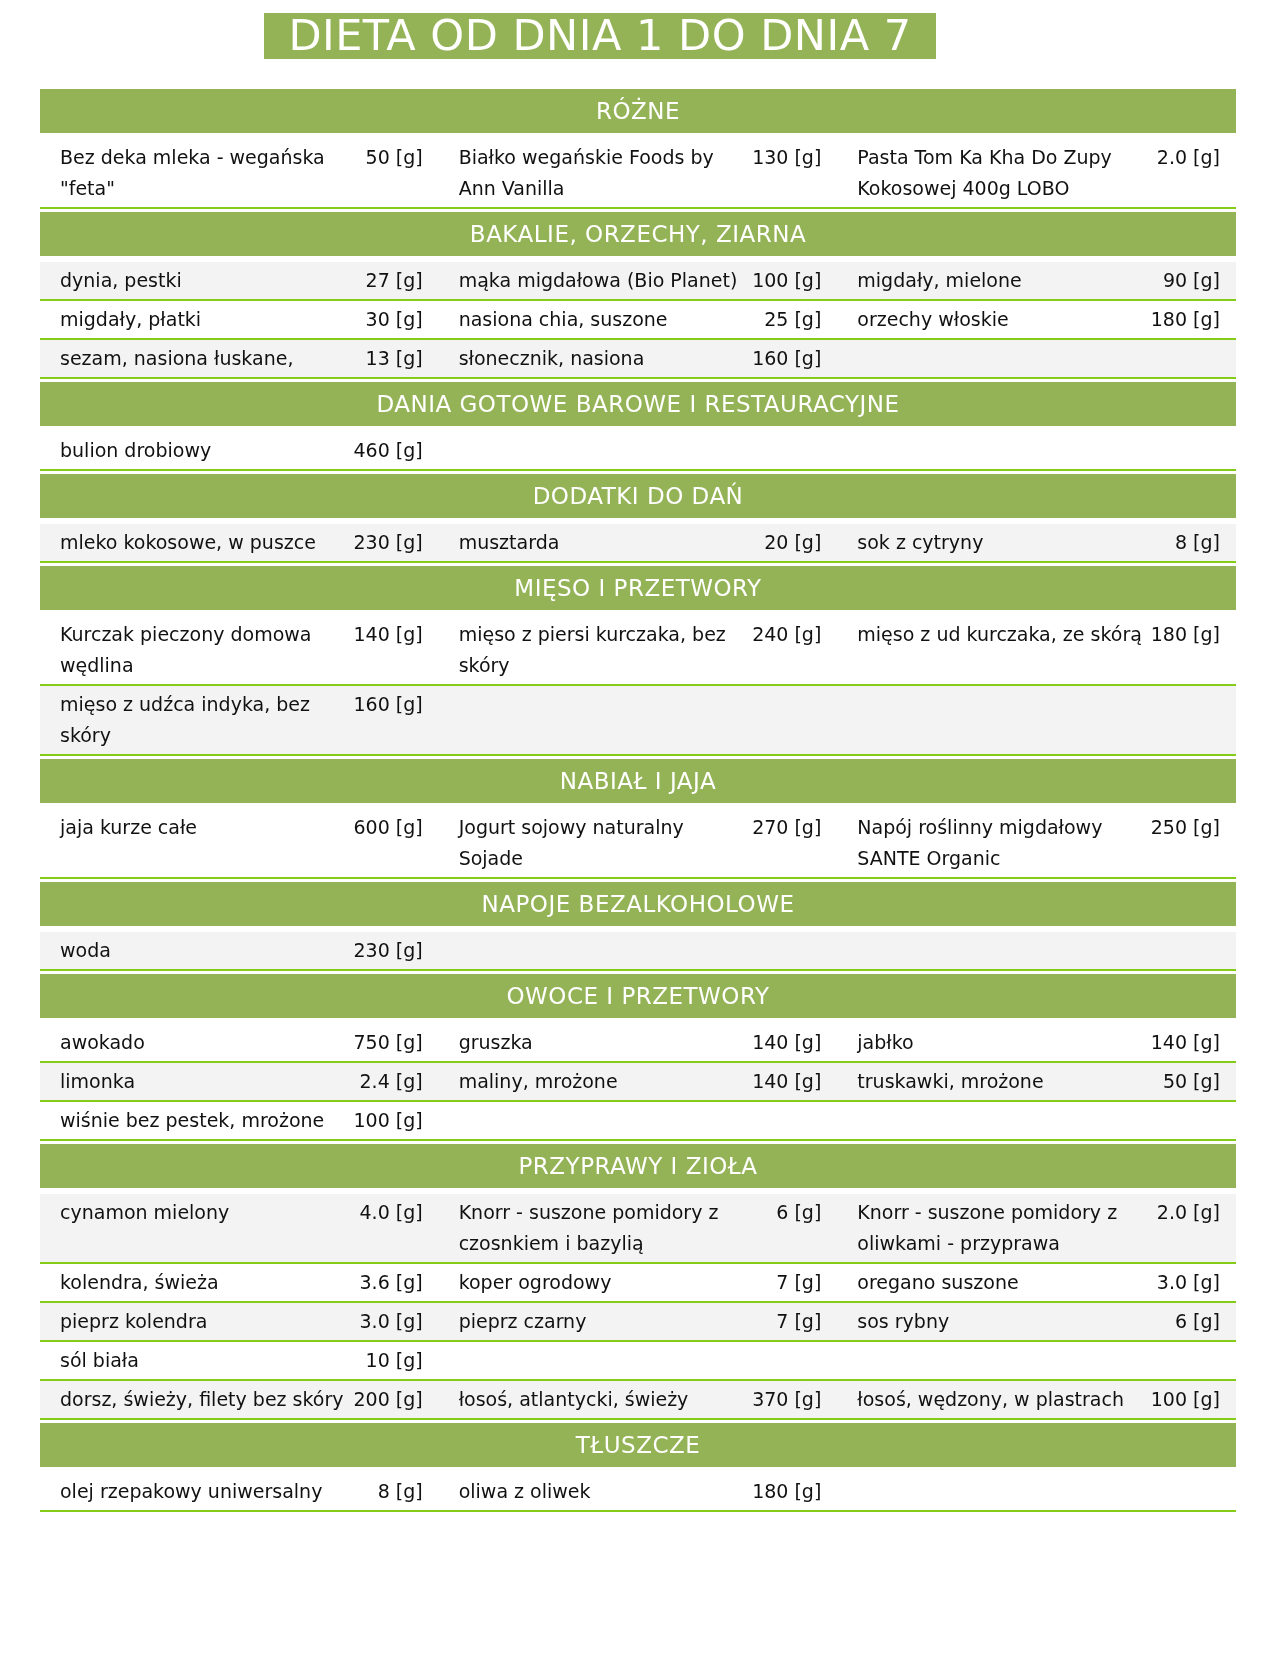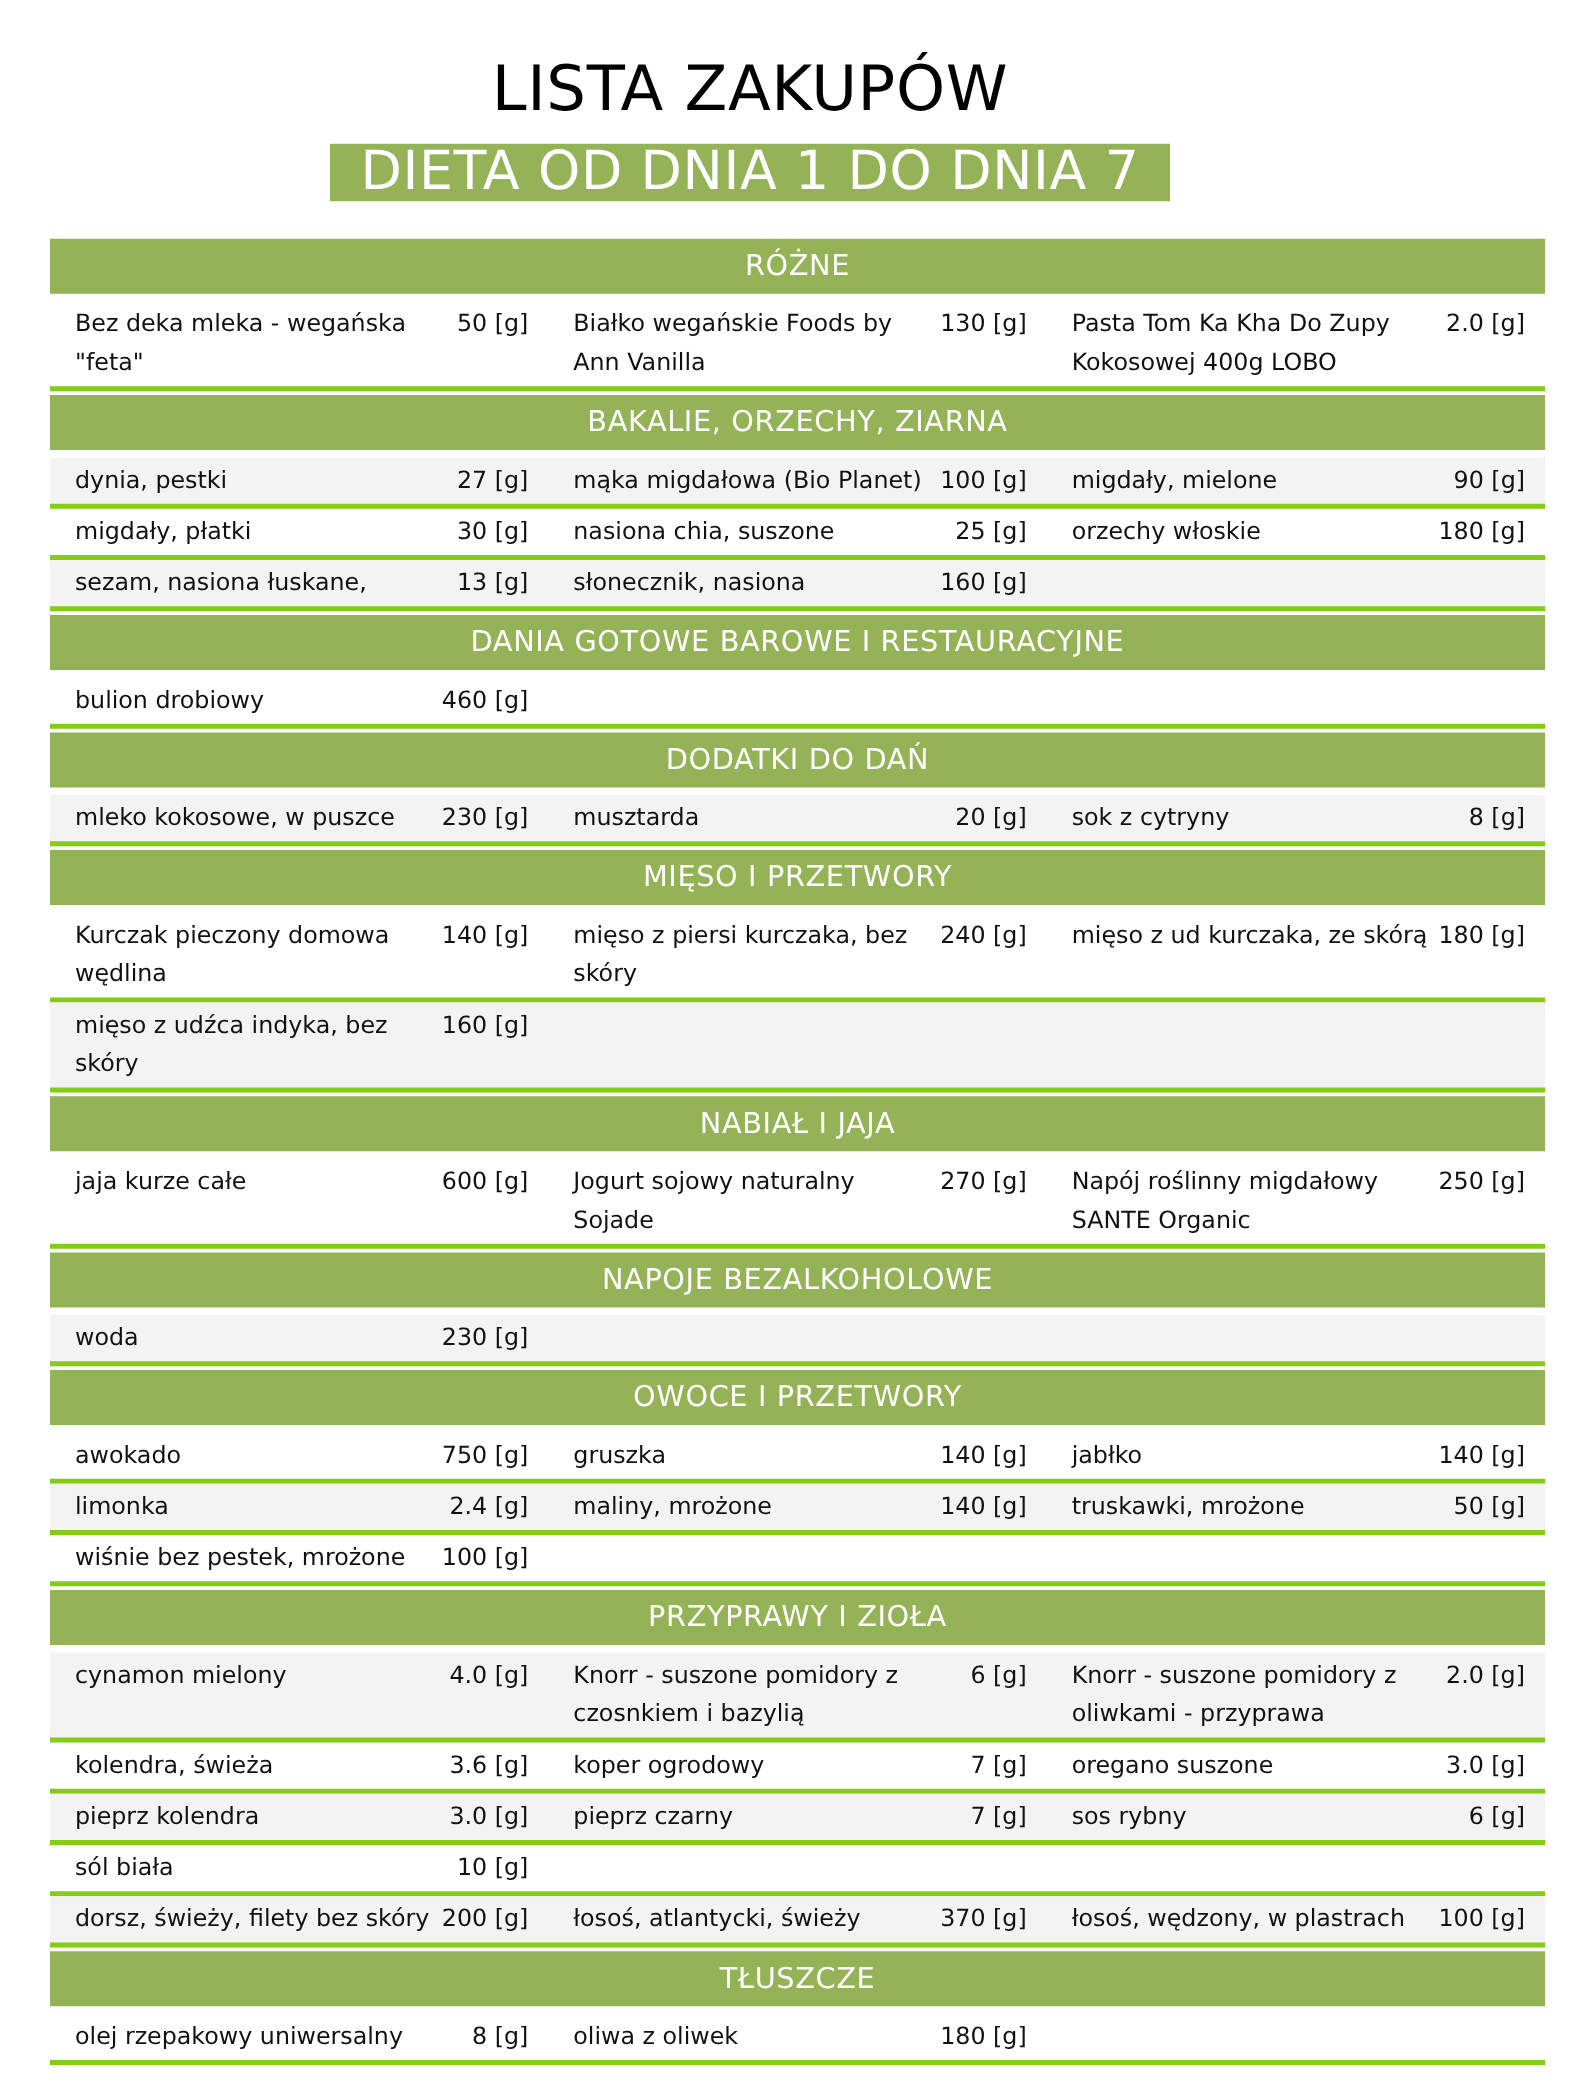--- a/index.html
+++ b/index.html
@@ -50,21 +50,21 @@
     text-align:center;
     font-size:23px;
     height:44px;
     line-height:44px;
     letter-spacing:0.5px;
     margin:3px 0 6px 0;
   }
   .row{
     display:grid;
     grid-template-columns:1fr 1fr 1fr;
-    border-bottom:4px solid #84cc16;
+    border-bottom:2px solid #84cc16;
     padding:3px 0;
     min-height:32px;
   }
   .row.stripe{background:var(--stripe);}
   .cell{
     display:flex;
     justify-content:space-between;
     align-items:flex-start;
     gap:8px;
     padding:0 16px 0 20px;
@@ -72,21 +72,20 @@
     line-height:31px;
   }
   .item-name{text-align:left;}
   .item-amount{white-space:nowrap;text-align:left;}
 </style>
 </head>
 <body>
 
 <div class="page">
   <div class="header-block">
-    <h1 class="page-title">LISTA ZAKUPÓW</h1>
     <div class="subtitle-banner">DIETA OD DNIA 1 DO DNIA 7</div>
   </div>
   <div class="sections" id="sections">
       <div class="section">
         <div class="section-header">RÓŻNE</div>
         <div class="row">
           <div class="cell">
             <span class="item-name">Bez deka mleka - wegańska "feta"</span>
             <span class="item-amount">50 [g]</span>
           </div>

